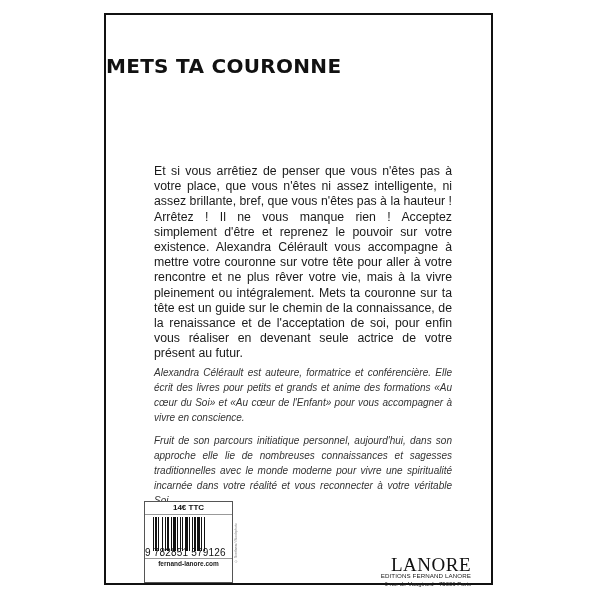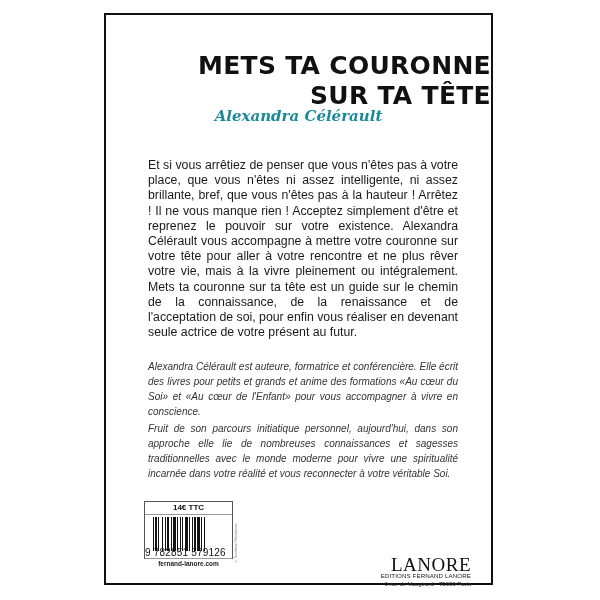--- a/index.html
+++ b/index.html
@@ -2,43 +2,43 @@
 <html><head>
 <meta charset="utf-8">
 <style>
   html, body { margin: 0; padding: 0; background: #ffffff; }
   body { width: 600px; height: 600px; position: relative; overflow: hidden; font-family: "Liberation Sans", sans-serif; }
   .cover {
     position: absolute; left: 104px; top: 13px; width: 389px; height: 572px;
     border: 2px solid #111; box-sizing: border-box; background: #fff;
   }
   .title {
-    position: absolute; left: 0; right: 0; top: 36px; text-align: right;
-    font-family: "DejaVu Sans", sans-serif; font-weight: bold; font-size: 25px;
-    line-height: 30px; color: #111; letter-spacing: 0.3px; padding-left: 40px;
+    position: absolute; left: 0; right: 0; top: 36px; text-align: left;
+    font-family: "DejaVu Sans", sans-serif; font-weight: bold; font-size: 20px;
+    line-height: 30px; color: #111; letter-spacing: 0.3px;
   }
   .title div { white-space: nowrap; }
   .author {
     position: absolute; left: 0; right: 0; top: 92px; text-align: center;
     font-family: "DejaVu Serif", serif; font-style: italic; font-weight: bold;
     font-size: 15px; color: #1a8a9a;
   }
   .blurb {
     position: absolute; left: 40px; width: 314px; top: 141px;
     font-family: "Liberation Sans", sans-serif; font-size: 12.3px; line-height: 15.2px;
     color: #1a1a1a; text-align: justify;
   }
   .bio {
     position: absolute; left: 40px; width: 314px; top: 342px;
     font-family: "Liberation Sans", sans-serif; font-style: italic; font-size: 10px; line-height: 15px;
     color: #333; text-align: justify;
   }
-  .bio p, .blurb p { margin: 2px; }
+  .bio p, .blurb p { margin: 8px; }
   .barcode-box {
-    position: absolute; left: 38px; top: 486px; width: 89px; height: 58px;
+    position: absolute; left: 38px; top: 486px; width: 89px; height: 82px;
     border: 1px solid #555; box-sizing: border-box; background: #fff;
   }
   .price {
     text-align: center; font-weight: bold; font-size: 8px; line-height: 12px;
     border-bottom: 1px solid #999; color: #111;
   }
   .bars { position: relative; height: 34px; margin: 2px 8px 0 8px; }
   .bars span { position: absolute; top: 0; bottom: 0; background: #111; }
   .isbn {
     font-size: 10px; line-height: 10px; text-align: left; color: #111;
@@ -59,23 +59,21 @@
   .pub-logo { font-family: "Liberation Serif", serif; font-size: 19px; line-height: 15px; letter-spacing: 0.5px; color: #111; }
   .pub-name { font-size: 6.2px; line-height: 8px; letter-spacing: 0.1px; }
   .pub-address { font-size: 6px; line-height: 8px; }
 </style>
 </head>
 <body>
 
 <div class="cover">
   <div class="title">
     <div>METS TA COURONNE</div>
-    <div>SUR TA TÊTE</div>
   </div>
-  <div class="author">Alexandra Célérault</div>
 
   <div class="blurb">
     <p>Et si vous arrêtiez de penser que vous n'êtes pas à votre place, que vous n'êtes ni assez intelligente, ni assez brillante, bref, que vous n'êtes pas à la hauteur ! Arrêtez ! Il ne vous manque rien ! Acceptez simplement d'être et reprenez le pouvoir sur votre existence. Alexandra Célérault vous accompagne à mettre votre couronne sur votre tête pour aller à votre rencontre et ne plus rêver votre vie, mais à la vivre pleinement ou intégralement. Mets ta couronne sur ta tête est un guide sur le chemin de la connaissance, de la renaissance et de l'acceptation de soi, pour enfin vous réaliser en devenant seule actrice de votre présent au futur.</p>
   </div>
 
   <div class="bio">
     <p>Alexandra Célérault est auteure, formatrice et conférencière. Elle écrit des livres pour petits et grands et anime des formations «Au cœur du Soi» et «Au cœur de l'Enfant» pour vous accompagner à vivre en conscience.</p>
     <p>Fruit de son parcours initiatique personnel, aujourd'hui, dans son approche elle lie de nombreuses connaissances et sagesses traditionnelles avec le monde moderne pour vivre une spiritualité incarnée dans votre réalité et vous reconnecter à votre véritable Soi.</p>
   </div>
 

